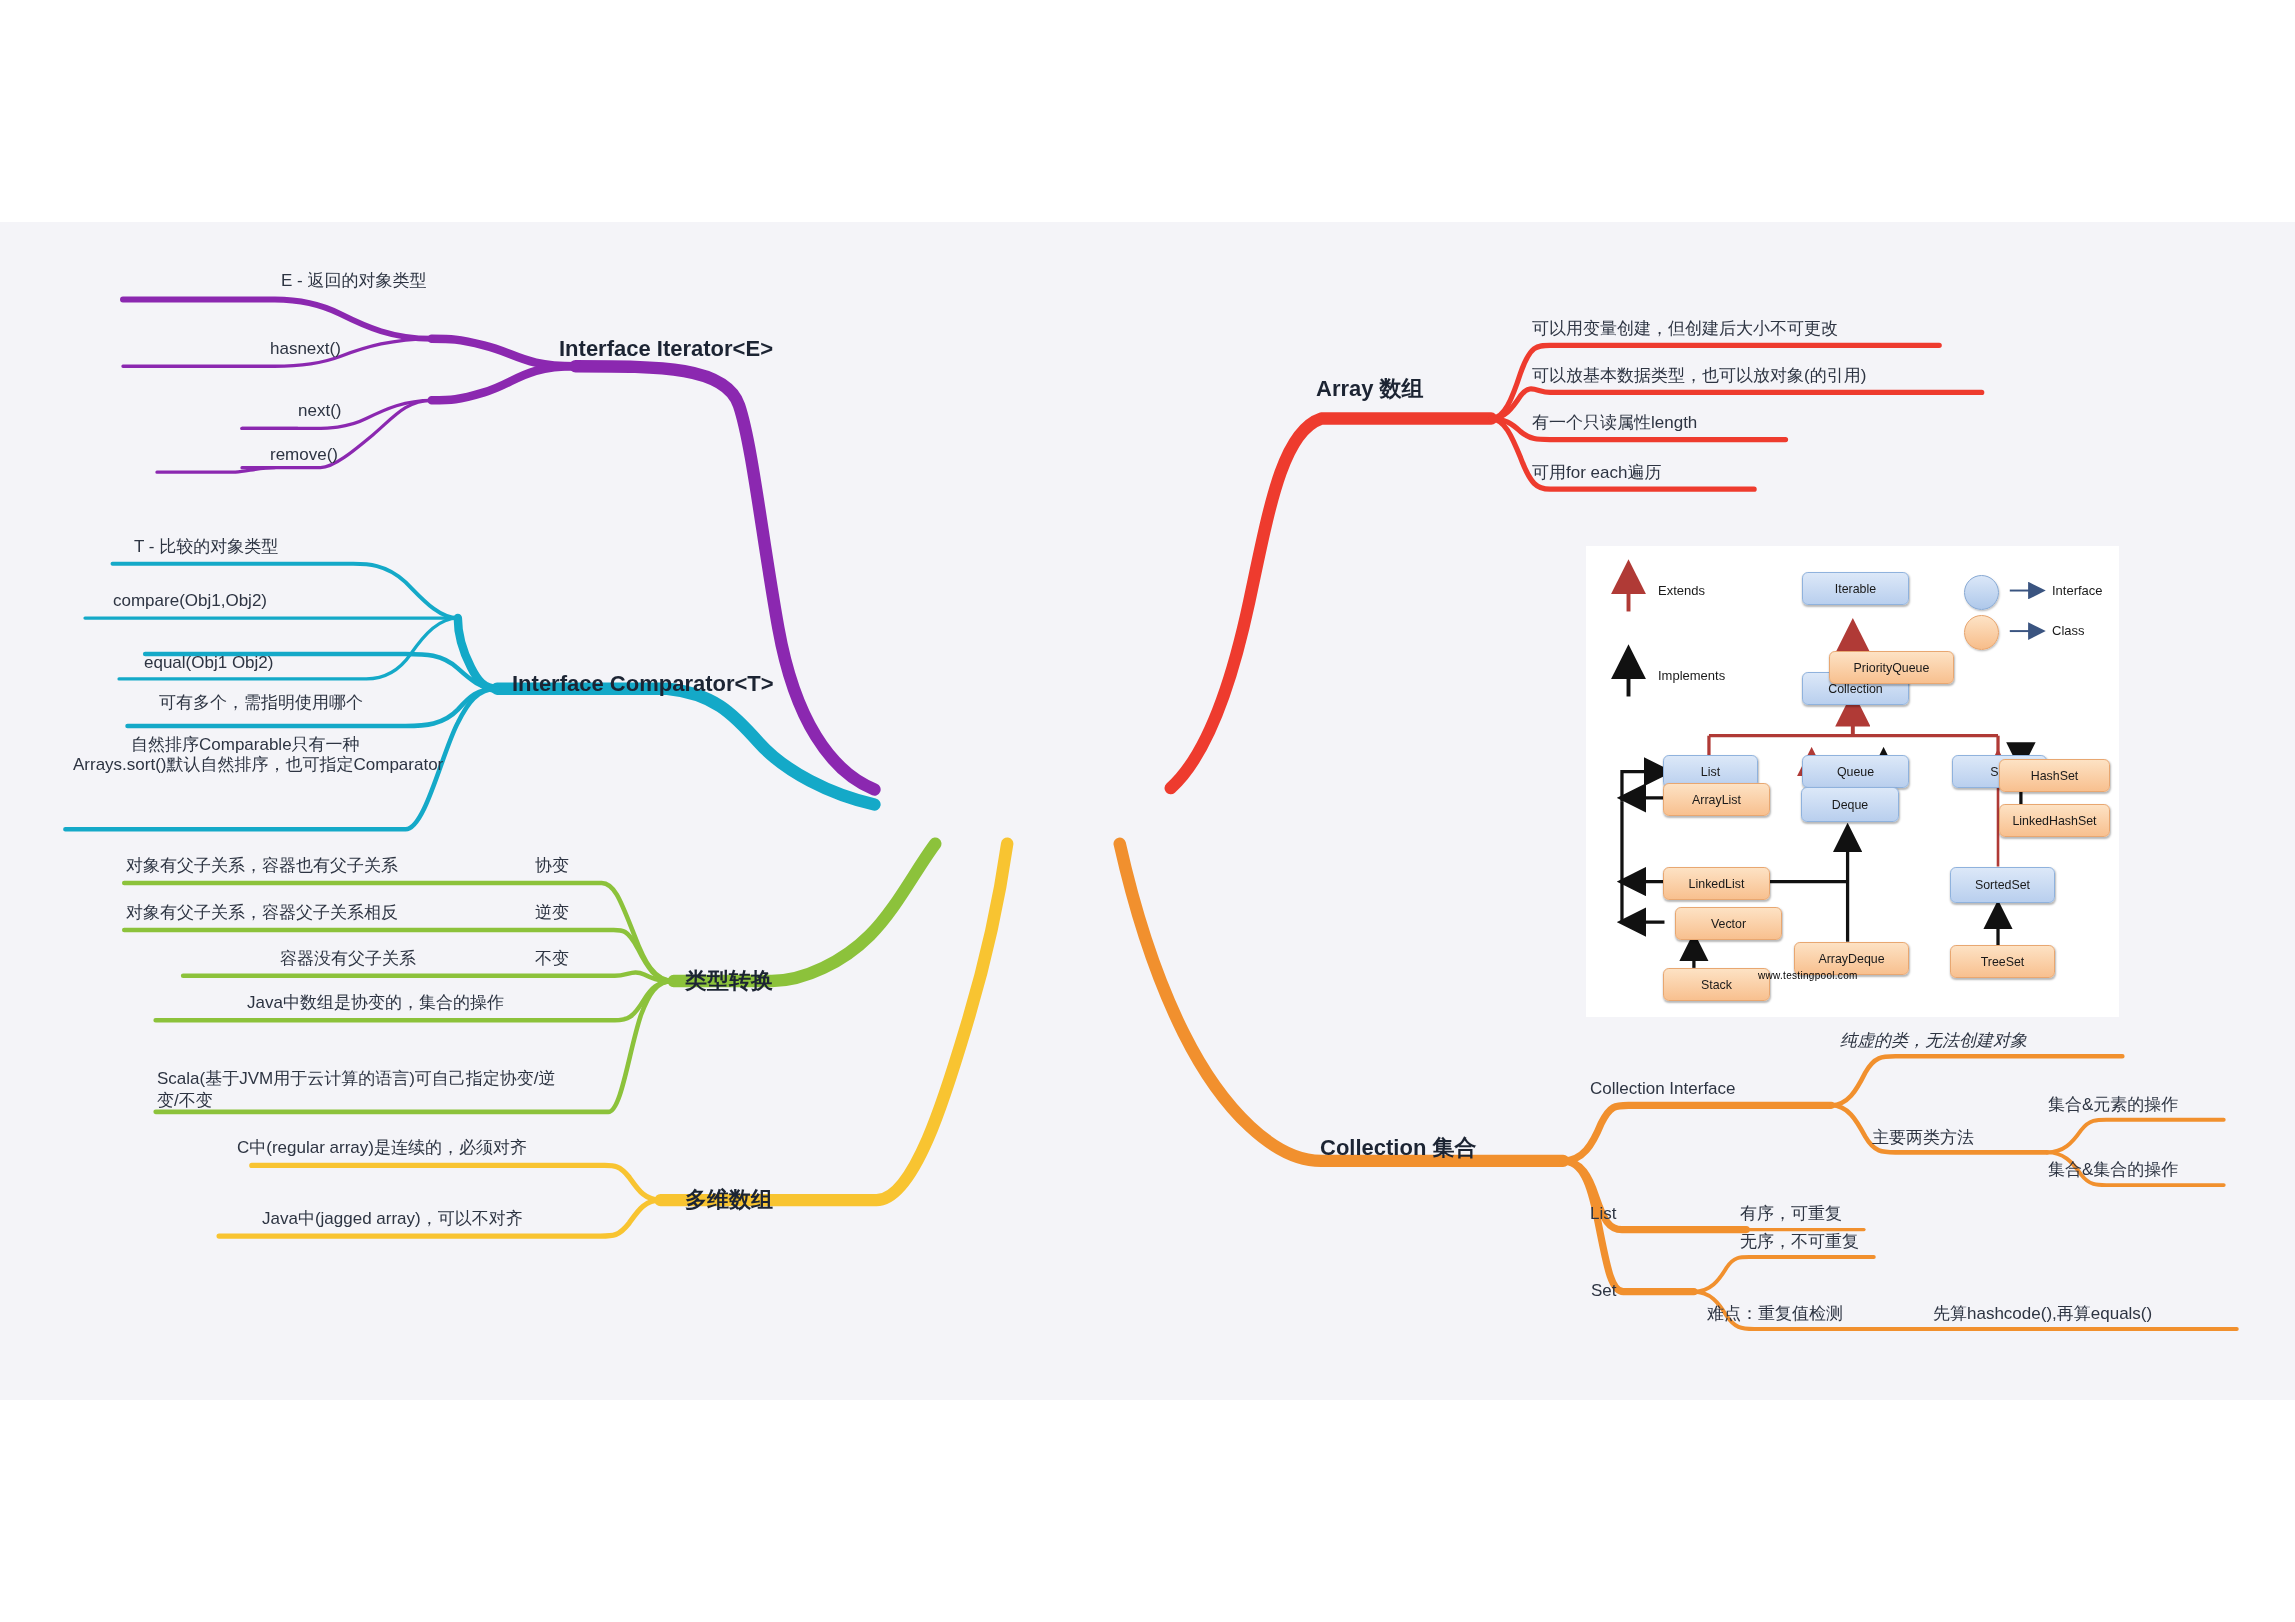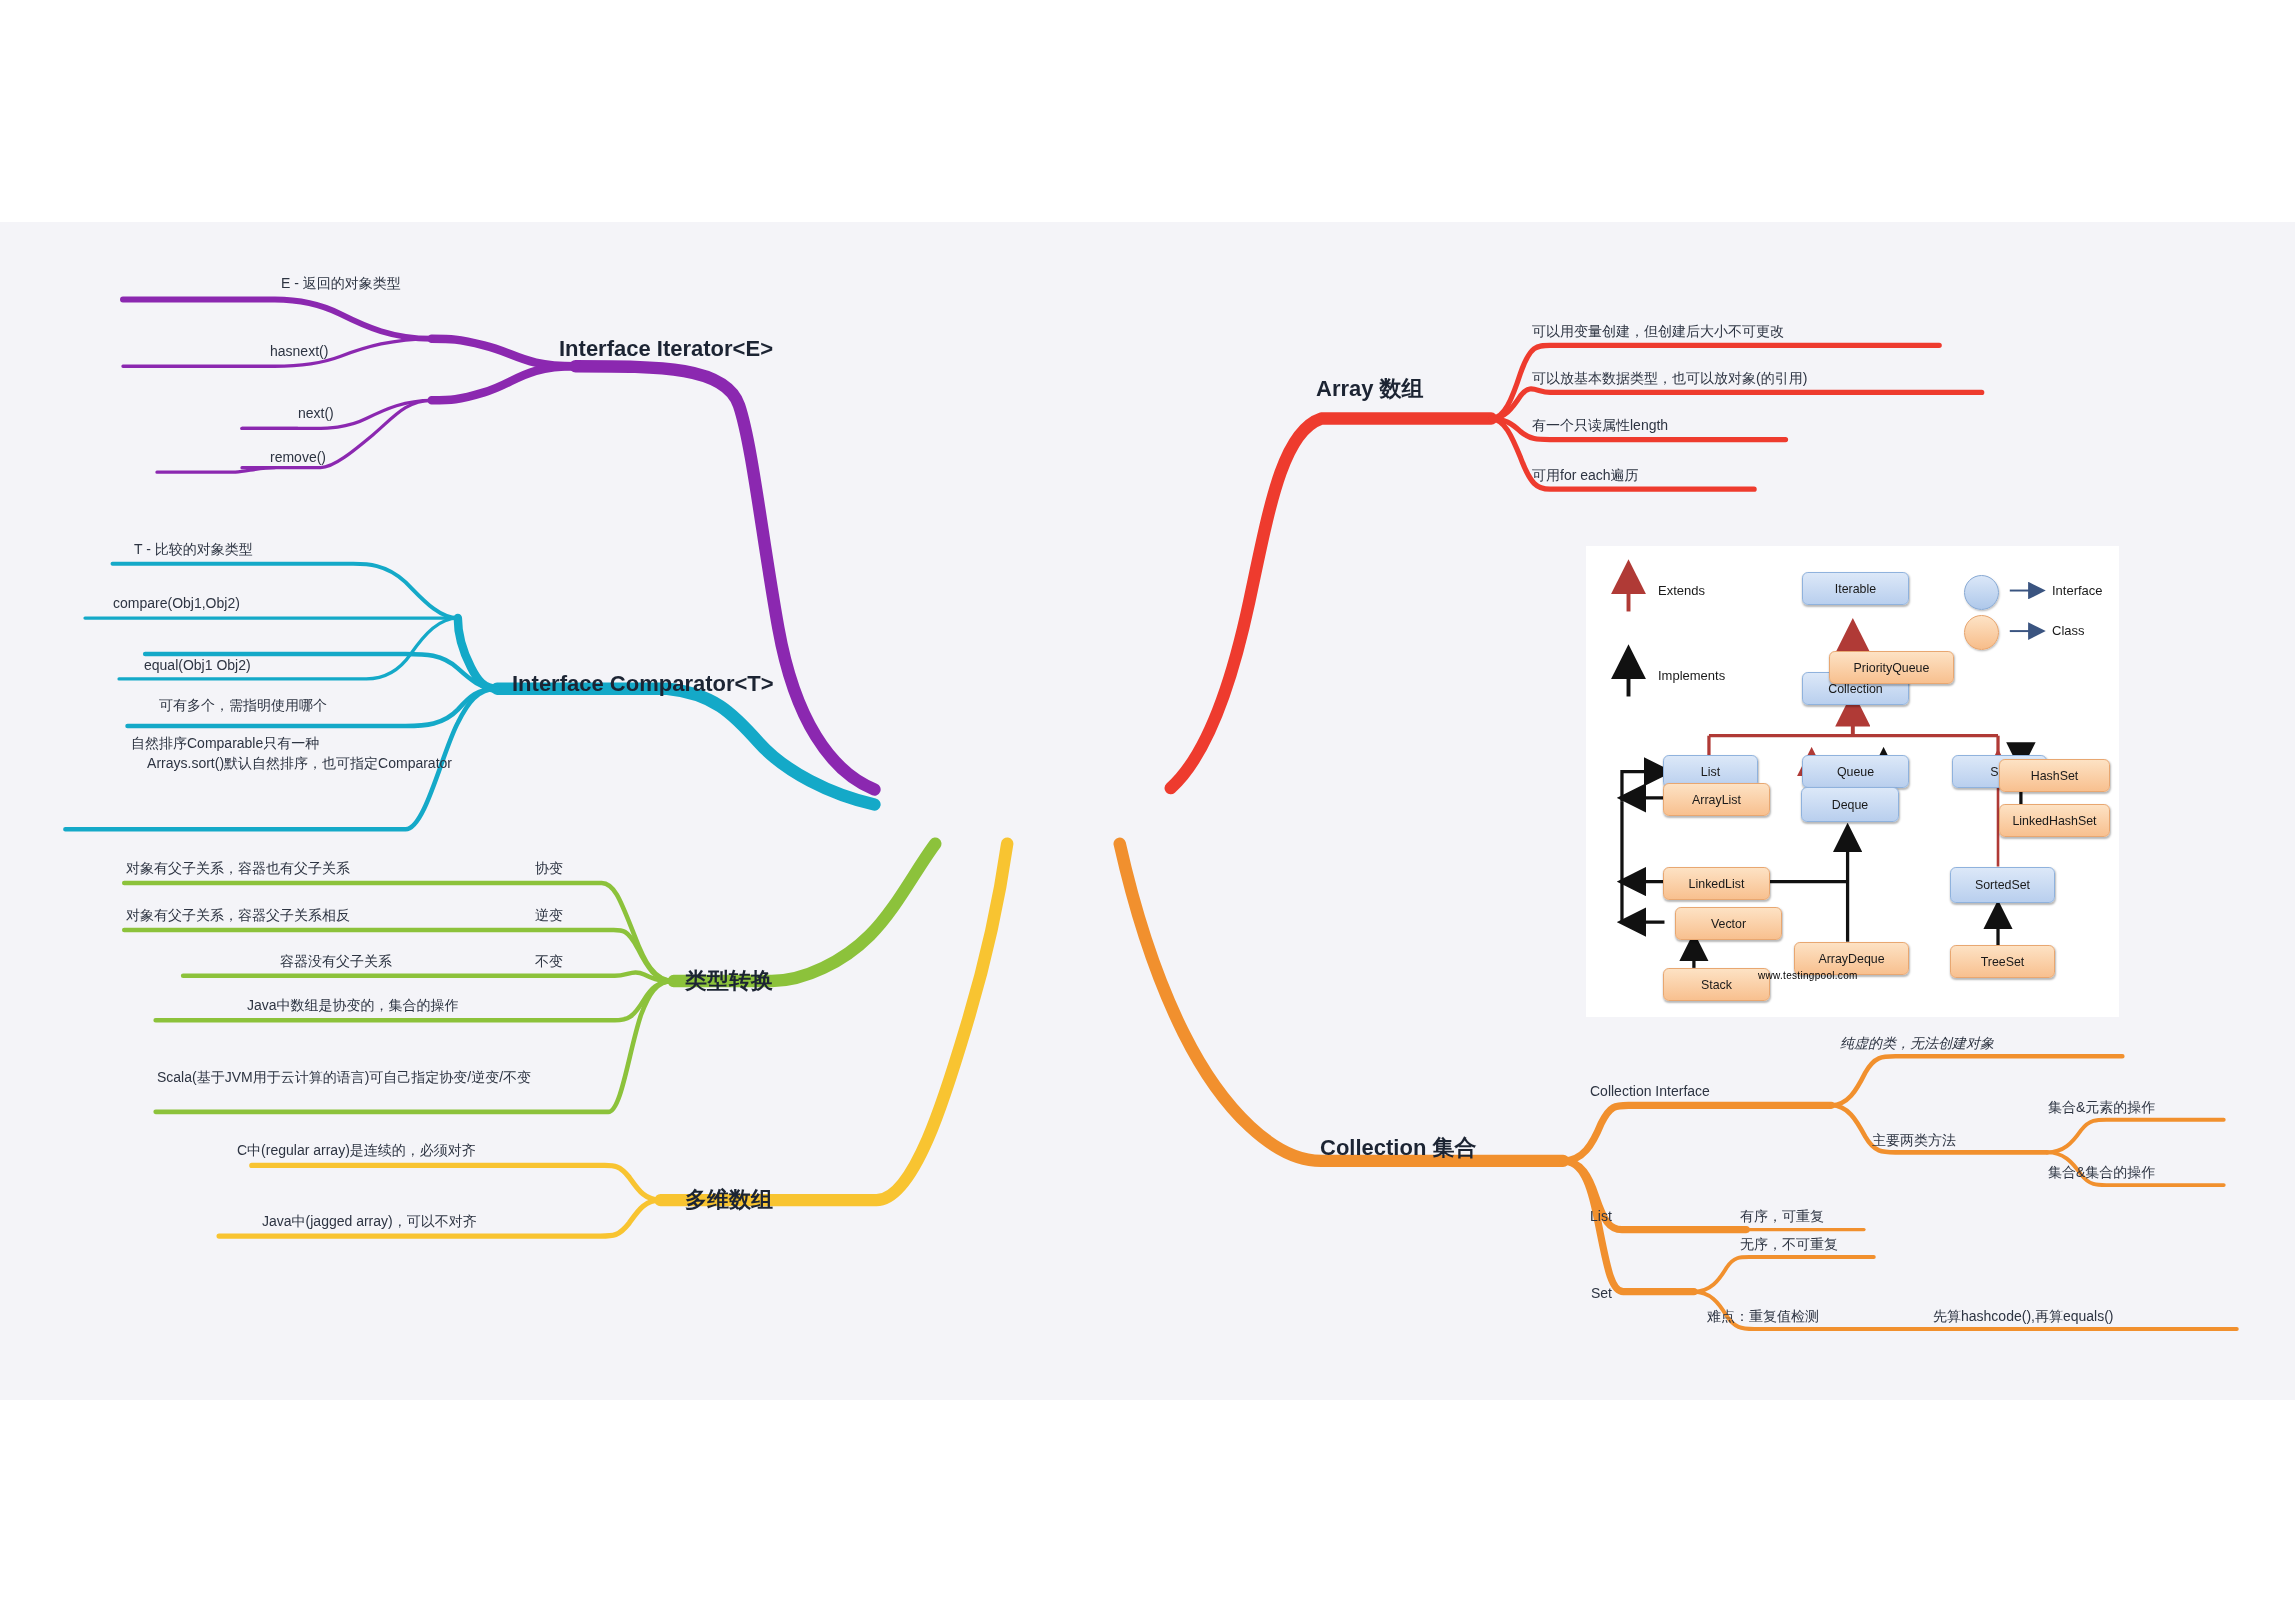--- a/index.html
+++ b/index.html
@@ -17,21 +17,21 @@
     background:#ffffff;border-radius:9.2px;display:flex;align-items:center;justify-content:center;
     box-shadow:0 0.7px 2px rgba(20,20,50,.10);
   }
   #center-node span{font-size:33px;font-weight:700;color:#0d0d10;letter-spacing:0.1px;}
 
   
   .main-title{font-size:22px;font-weight:700;color:#1c2433;}
   .main-title.en{font-weight:600;}
 
   
-  .leaf{font-size:14px;color:#2d3442;font-weight:400;}
+  .leaf{font-size:17px;color:#2d3442;font-weight:400;}
 
   
   #classdiagram{
     position:absolute;left:1586px;top:546px;width:533px;height:471px;
     background:#ffffff;overflow:hidden;
   }
   #cdinner{position:absolute;left:0;top:0;width:533px;height:471px;}
   .cdbox{
     position:absolute;border-radius:5.9px;text-align:center;
     font-size:12.4px;color:#1a1a1a;display:flex;align-items:center;justify-content:center;
@@ -139,21 +139,21 @@
   <div class="nd leaf" style="left:270px;top:360px;transform:translateY(-100%);">hasnext()</div>
   <div class="nd leaf" style="left:298px;top:422px;transform:translateY(-100%);">next()</div>
   <div class="nd leaf" style="left:270px;top:466px;transform:translateY(-100%);">remove()</div>
 
   <div class="nd main-title en" style="left:512px;top:669px;">Interface Comparator&lt;T&gt;</div>
   <div class="nd leaf" style="left:134px;top:558px;transform:translateY(-100%);">T - 比较的对象类型</div>
   <div class="nd leaf" style="left:113px;top:612px;transform:translateY(-100%);">compare(Obj1,Obj2)</div>
   <div class="nd leaf" style="left:144px;top:674px;transform:translateY(-100%);">equal(Obj1 Obj2)</div>
   <div class="nd leaf" style="left:159px;top:714px;transform:translateY(-100%);">可有多个，需指明使用哪个</div>
   <div class="nd leaf" style="left:131px;top:734px;">自然排序Comparable只有一种</div>
-  <div class="nd leaf wrapnode" style="left:73px;top:754px;width:379px;text-align:right;">Arrays.sort()默认自然排序，也可指定Comparator</div>
+  <div class="nd leaf wrapnode" style="left:73px;top:754px;width:379px;">Arrays.sort()默认自然排序，也可指定Comparator</div>
 
   <div class="nd main-title" style="left:685px;top:966px;">类型转换</div>
   <div class="nd leaf" style="left:126px;top:877px;transform:translateY(-100%);">对象有父子关系，容器也有父子关系</div>
   <div class="nd leaf" style="left:535px;top:877px;transform:translateY(-100%);">协变</div>
   <div class="nd leaf" style="left:126px;top:924px;transform:translateY(-100%);">对象有父子关系，容器父子关系相反</div>
   <div class="nd leaf" style="left:535px;top:924px;transform:translateY(-100%);">逆变</div>
   <div class="nd leaf" style="left:280px;top:970px;transform:translateY(-100%);">容器没有父子关系</div>
   <div class="nd leaf" style="left:535px;top:970px;transform:translateY(-100%);">不变</div>
   <div class="nd leaf" style="left:247px;top:1014px;transform:translateY(-100%);">Java中数组是协变的，集合的操作</div>
   <div class="nd leaf wrapnode" style="left:157px;top:1068px;width:419px;">Scala(基于JVM用于云计算的语言)可自己指定协变/逆变/不变</div>

